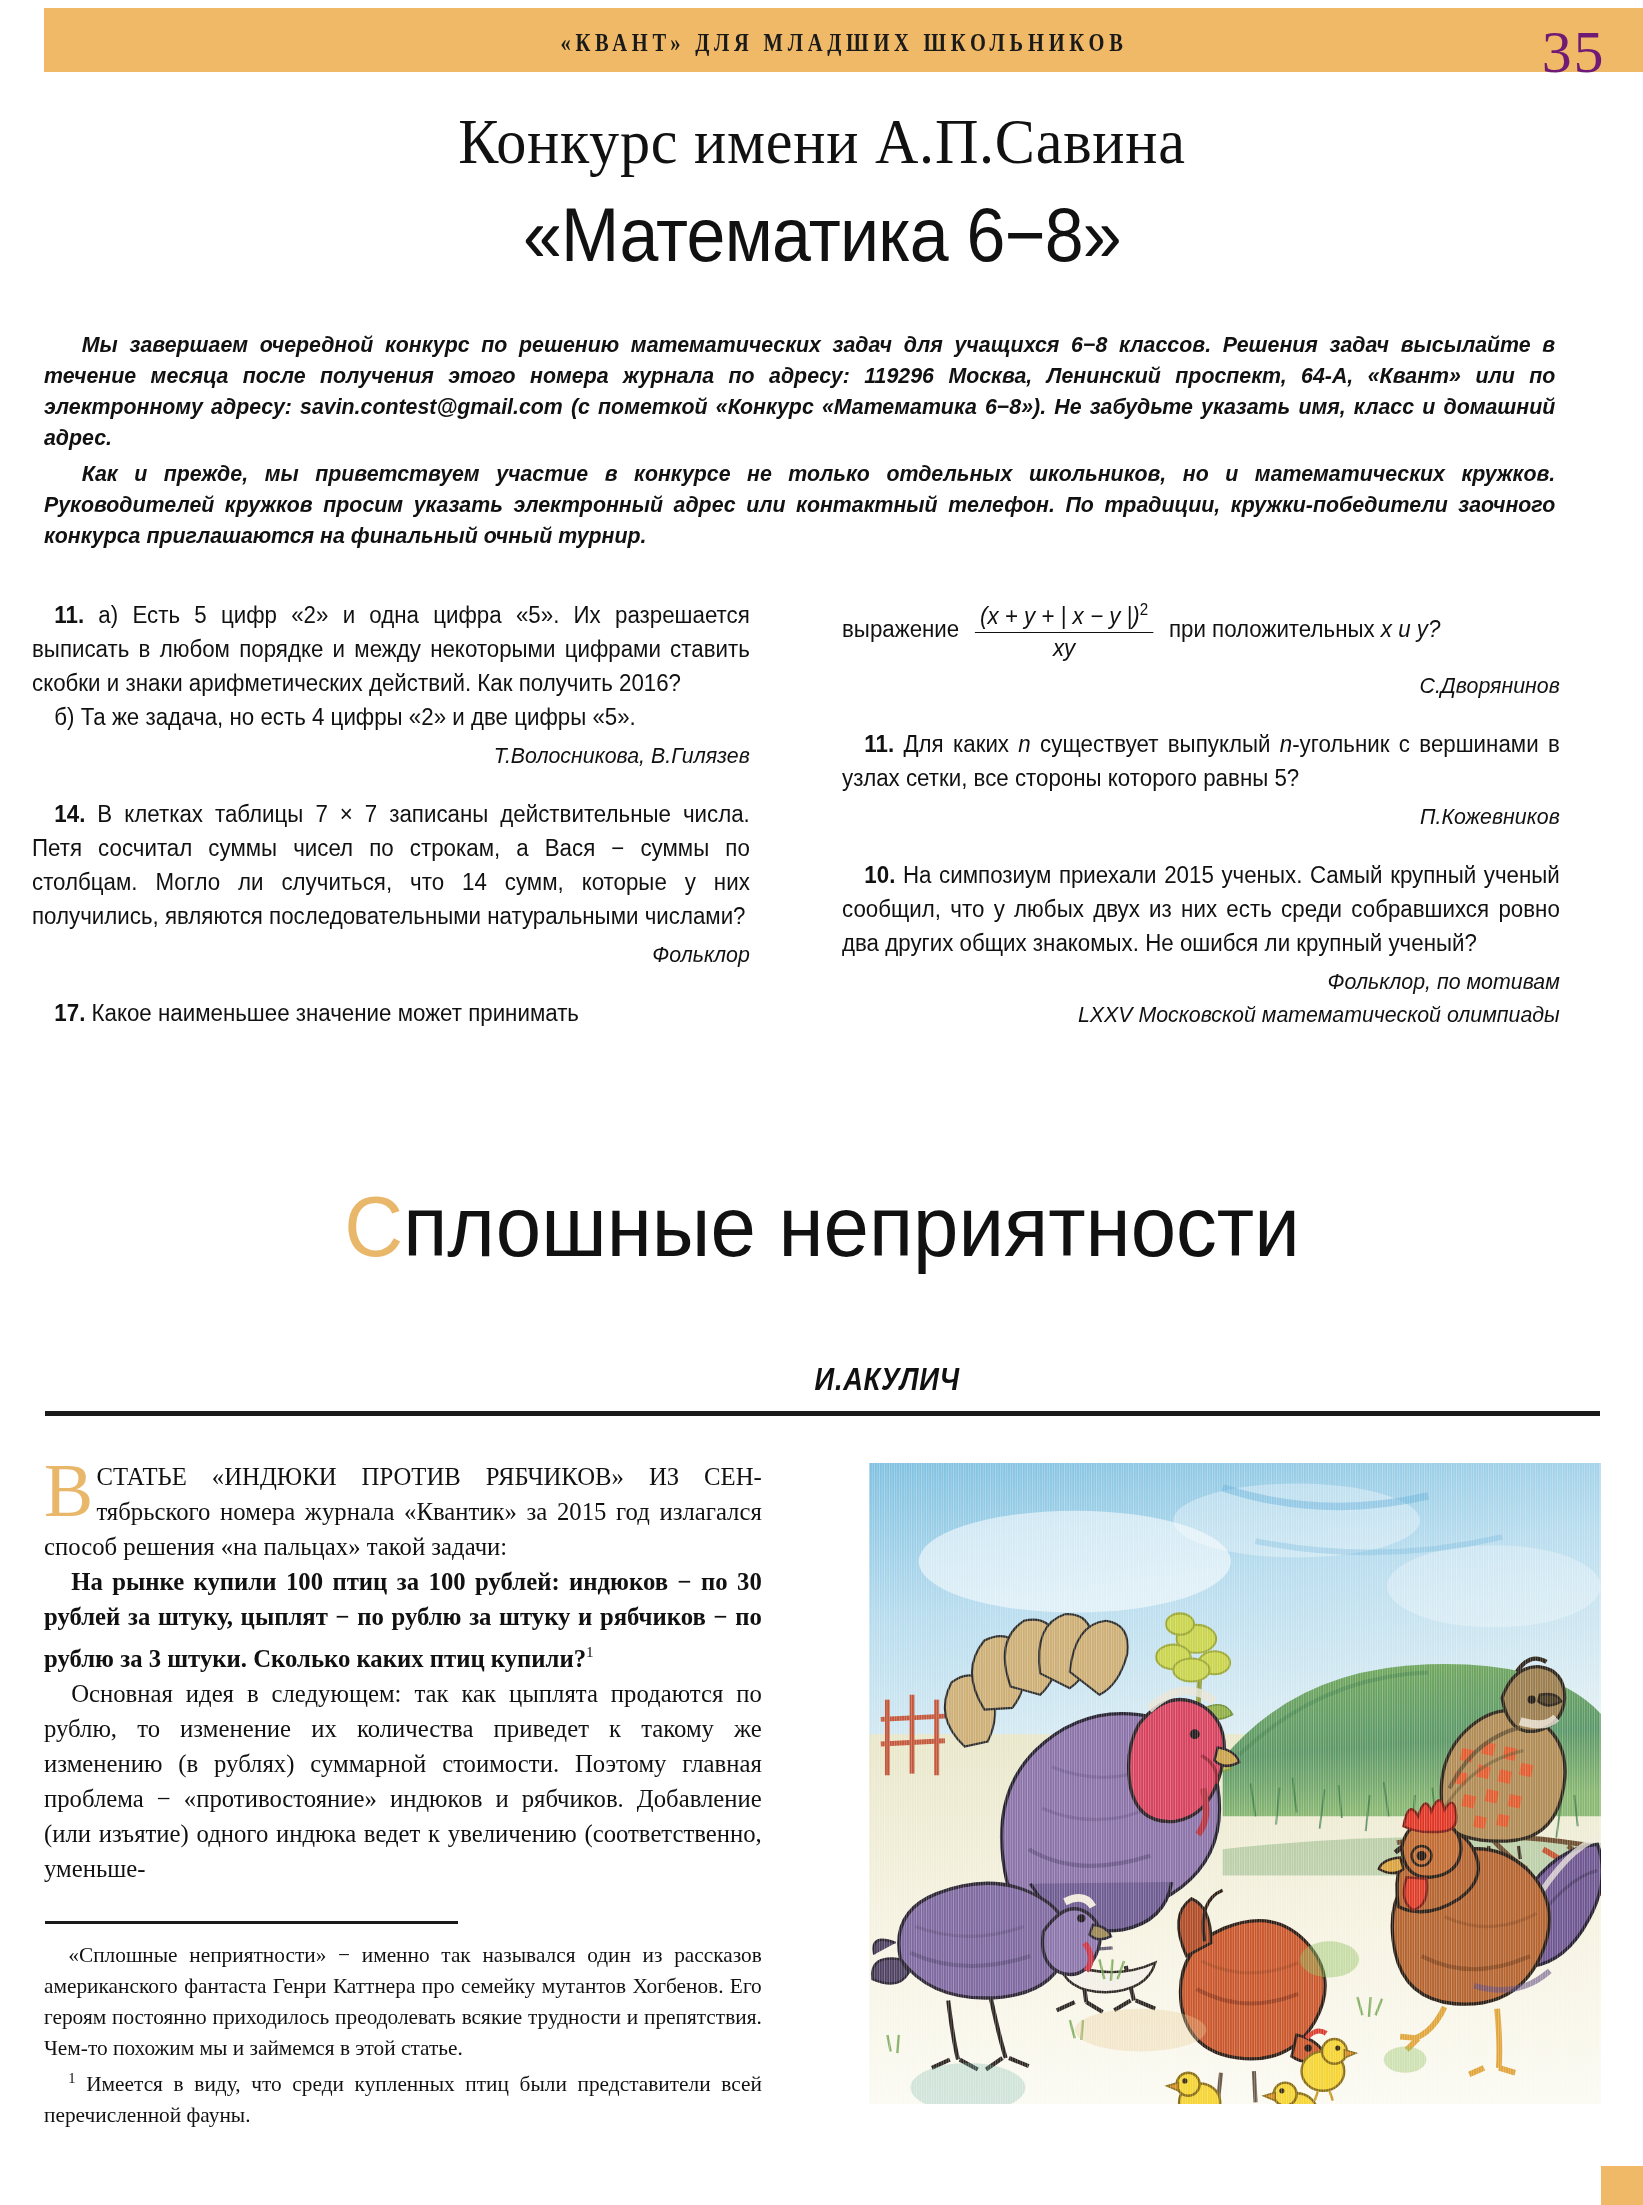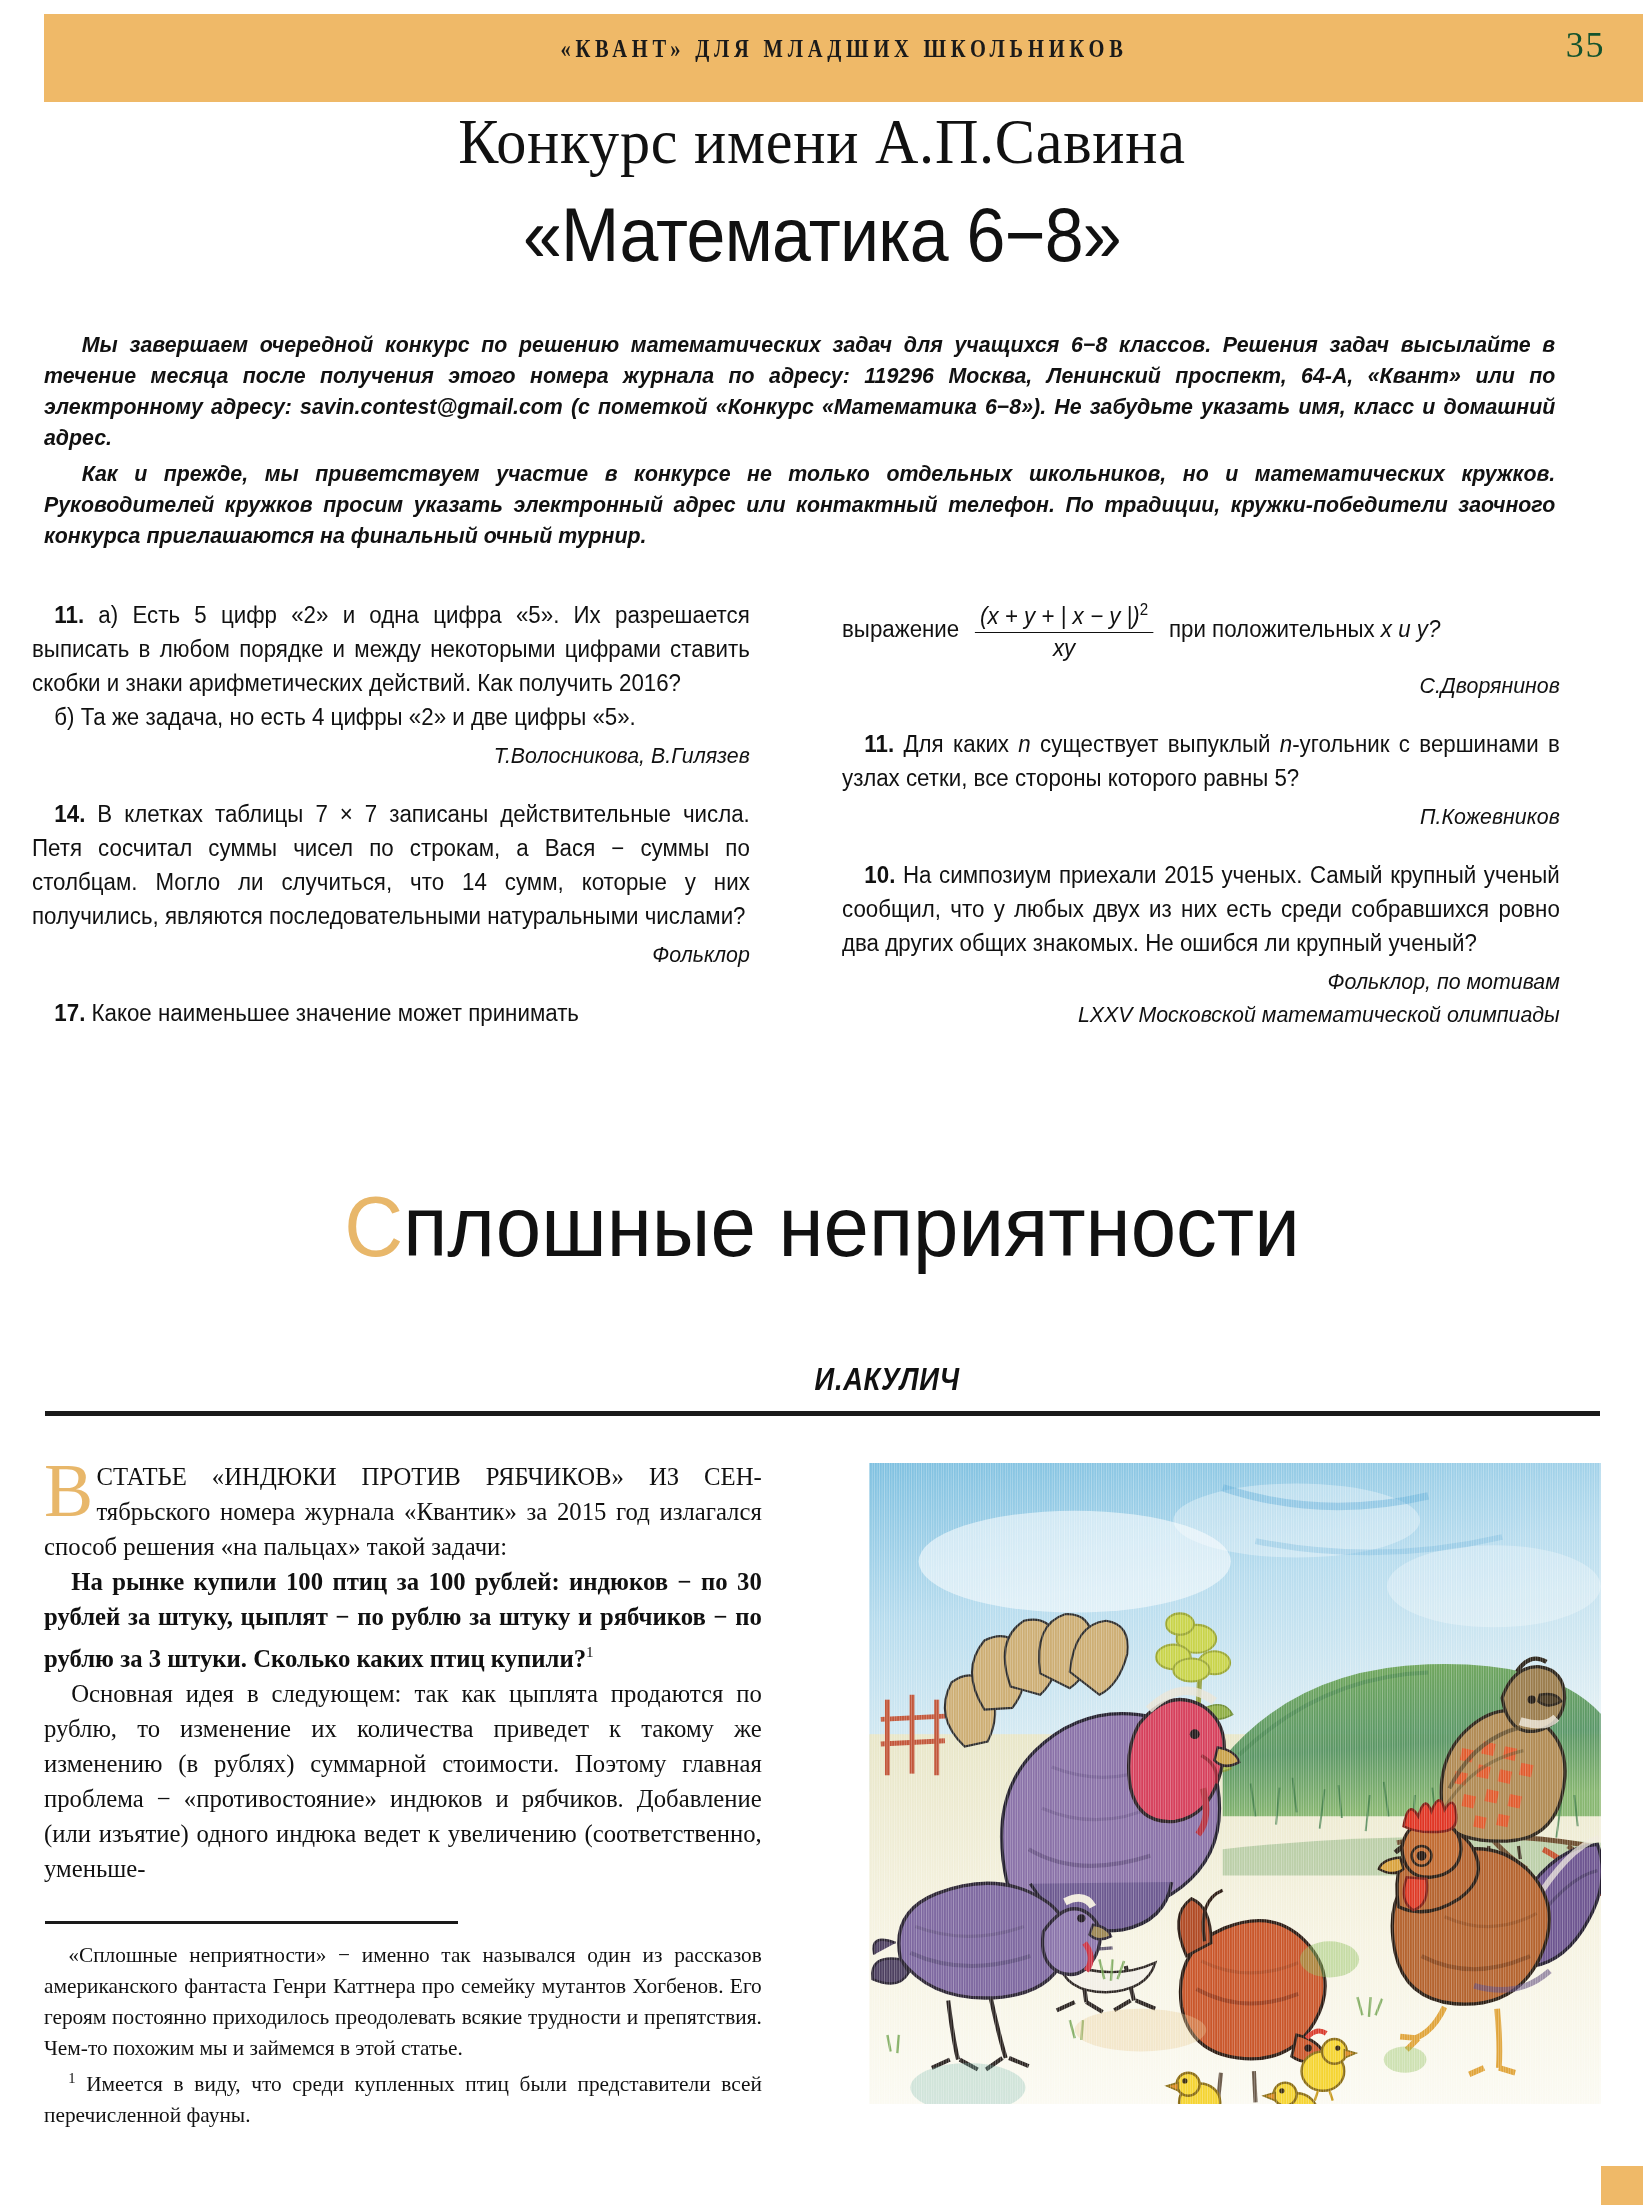--- a/index.html
+++ b/index.html
@@ -14,23 +14,23 @@
     position: relative;
     overflow: hidden;
     font-family: "Liberation Sans", sans-serif;
     -webkit-font-smoothing: antialiased;
   }
 
   
   .header-band {
     position: absolute;
     left: 44px;
-    top: 14px;
+    top: 8px;
     width: 1600px;
-    height: 88px;
+    height: 64px;
     background: #efb968;
   }
   .header-title {
     position: absolute;
     left: 0;
     right: 0;
     top: 21.4px;
     text-align: center;
     font-family: "Liberation Serif", serif;
     font-weight: bold;
@@ -38,23 +38,23 @@
     letter-spacing: 5.8px;
     color: #1a1a1a;
     transform: scaleX(0.82);
     transform-origin: center center;
   }
   .page-number {
     position: absolute;
     right: 39px;
     top: 10px;
     font-family: "Liberation Serif", serif;
-    font-size: 36px;
+    font-size: 60px;
     font-weight: normal;
-    color: #14532d;
+    color: #701a75;
     letter-spacing: 1.6px;
     text-align: right;
   }
 
   
   .contest-title-1 {
     position: absolute;
     left: 0;
     right: 0;
     top: 105px;

